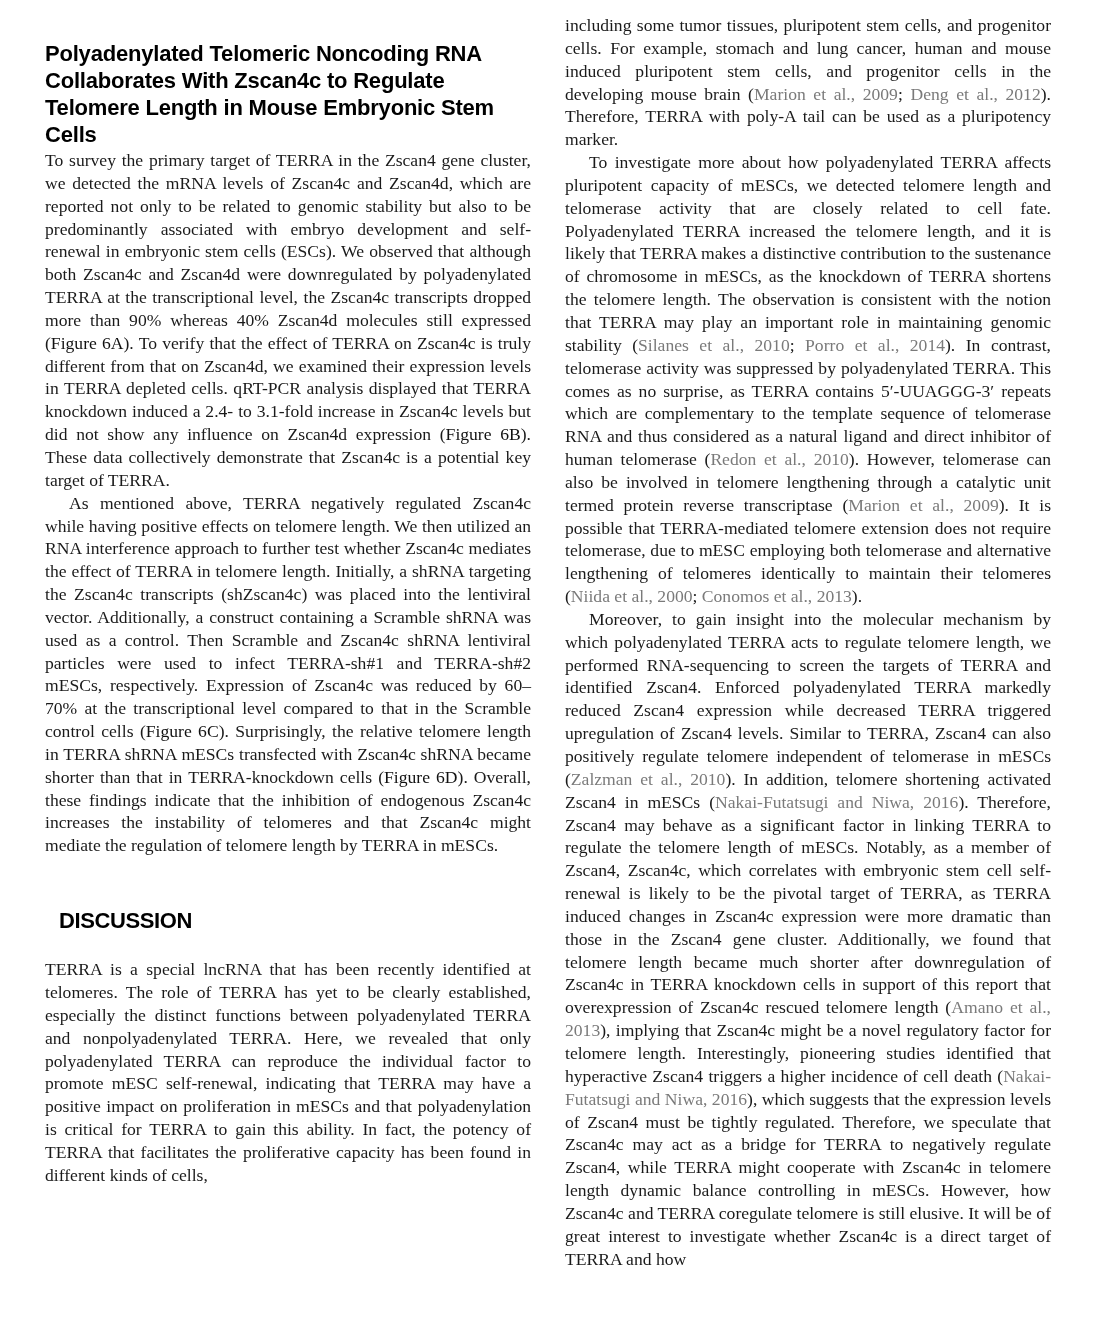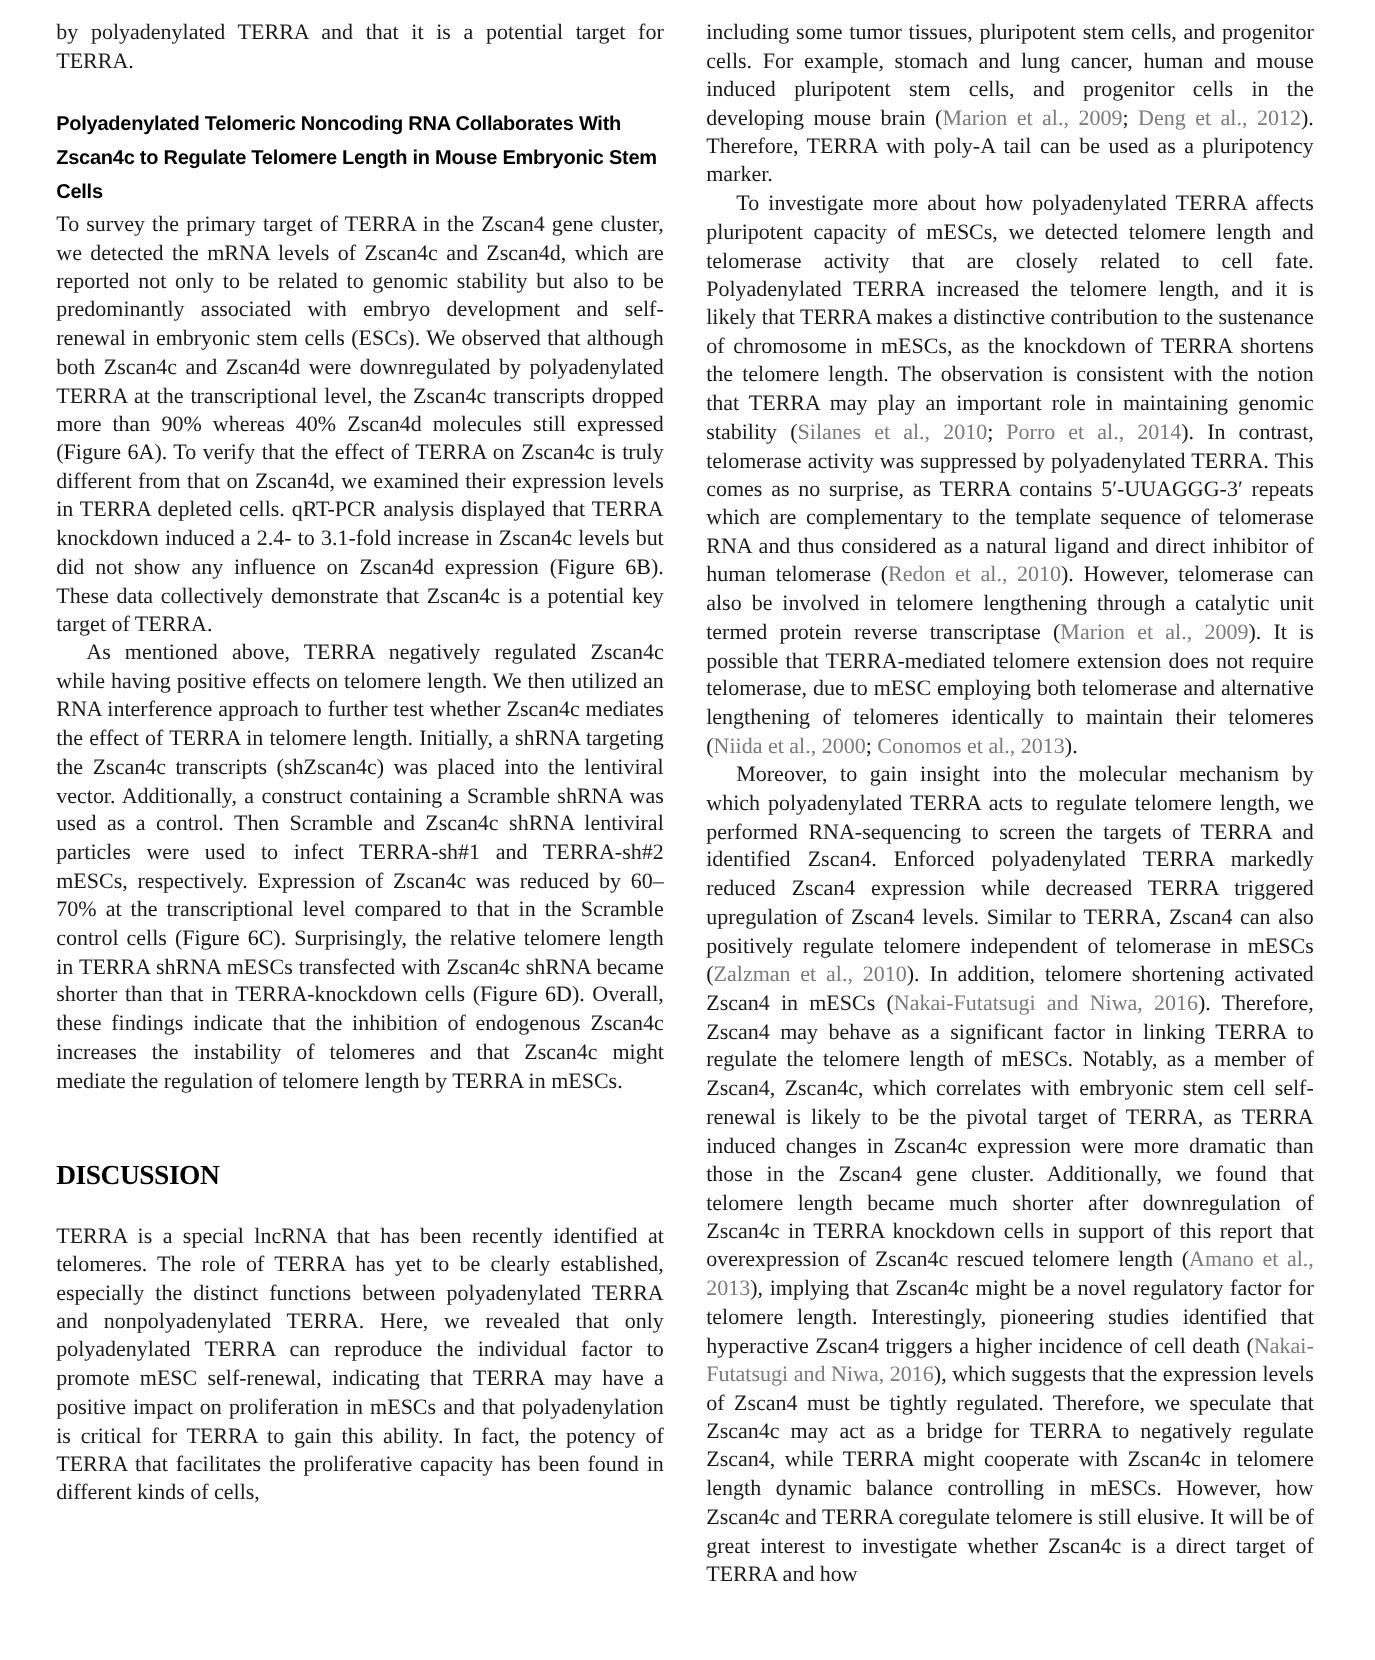--- a/index.html
+++ b/index.html
@@ -9,32 +9,31 @@
   .col.right { left: 565px; }
   p.body {
     margin: 0; font-family: "Liberation Serif", "DejaVu Serif", serif;
     font-size: 17.6px; line-height: 22.85px; text-align: justify; hyphens: manual;
   }
   p.indent { text-indent: 24px; }
   .cite { color: #7a7a7a; }
   b.fig { font-weight: normal; color: #111; }
   h2.sec {
     margin: 0; font-family: "Liberation Sans", "DejaVu Sans", sans-serif;
-    font-weight: bold; color: #000; font-size: 16px; line-height: 27px; letter-spacing: -0.2px;
+    font-weight: bold; color: #000; font-size: 22px; line-height: 27px; letter-spacing: -0.2px;
   }
   h2.disc {
-    margin: 0; font-family: Liberation Serif, serif;
+    margin: 14px; font-family: Liberation Sans, sans-serif;
     font-weight: bold; color: #000; font-size: 22px; line-height: 27px; letter-spacing: -0.4px;
   }
 </style>
 </head>
 <body>
 
 <div class="col left">
-  <p class="body">by polyadenylated TERRA and that it is a potential target for TERRA.</p>
 
   <h2 class="sec" style="margin-top:26px;margin-bottom:1px;">Polyadenylated Telomeric Noncoding RNA Collaborates With Zscan4c to Regulate Telomere Length in Mouse Embryonic Stem Cells</h2>
 
   <p class="body"><span>To survey the primary target of TERRA in the Zscan4 gene cluster, we detected the mRNA levels of Zscan4c and Zscan4d, which are reported not only to be related to genomic stability but also to be predominantly associated with embryo development and self-renewal in embryonic stem cells (ESCs). We observed that although both Zscan4c and Zscan4d were downregulated by polyadenylated TERRA at the transcriptional level, the Zscan4c transcripts dropped more than 90% whereas 40% Zscan4d molecules still expressed (</span><b class="fig">Figure 6A</b><span>). To verify that the effect of TERRA on Zscan4c is truly different from that on Zscan4d, we examined their expression levels in TERRA depleted cells. qRT-PCR analysis displayed that TERRA knockdown induced a 2.4- to 3.1-fold increase in Zscan4c levels but did not show any influence on Zscan4d expression (</span><b class="fig">Figure 6B</b><span>). These data collectively demonstrate that Zscan4c is a potential key target of TERRA.</span></p>
 
   <p class="body indent"><span>As mentioned above, TERRA negatively regulated Zscan4c while having positive effects on telomere length. We then utilized an RNA interference approach to further test whether Zscan4c mediates the effect of TERRA in telomere length. Initially, a shRNA targeting the Zscan4c transcripts (shZscan4c) was placed into the lentiviral vector. Additionally, a construct containing a Scramble shRNA was used as a control. Then Scramble and Zscan4c shRNA lentiviral particles were used to infect TERRA-sh#1 and TERRA-sh#2 mESCs, respectively. Expression of Zscan4c was reduced by 60–70% at the transcriptional level compared to that in the Scramble control cells (</span><b class="fig">Figure 6C</b><span>). Surprisingly, the relative telomere length in TERRA shRNA mESCs transfected with Zscan4c shRNA became shorter than that in TERRA-knockdown cells (</span><b class="fig">Figure 6D</b><span>). Overall, these findings indicate that the inhibition of endogenous Zscan4c increases the instability of telomeres and that Zscan4c might mediate the regulation of telomere length by TERRA in mESCs.</span></p>
 
   <h2 class="disc" style="margin-top:50px;margin-bottom:24px;">DISCUSSION</h2>
 
   <p class="body">TERRA is a special lncRNA that has been recently identified at telomeres. The role of TERRA has yet to be clearly established, especially the distinct functions between polyadenylated TERRA and nonpolyadenylated TERRA. Here, we revealed that only polyadenylated TERRA can reproduce the individual factor to promote mESC self-renewal, indicating that TERRA may have a positive impact on proliferation in mESCs and that polyadenylation is critical for TERRA to gain this ability. In fact, the potency of TERRA that facilitates the proliferative capacity has been found in different kinds of cells,</p>

